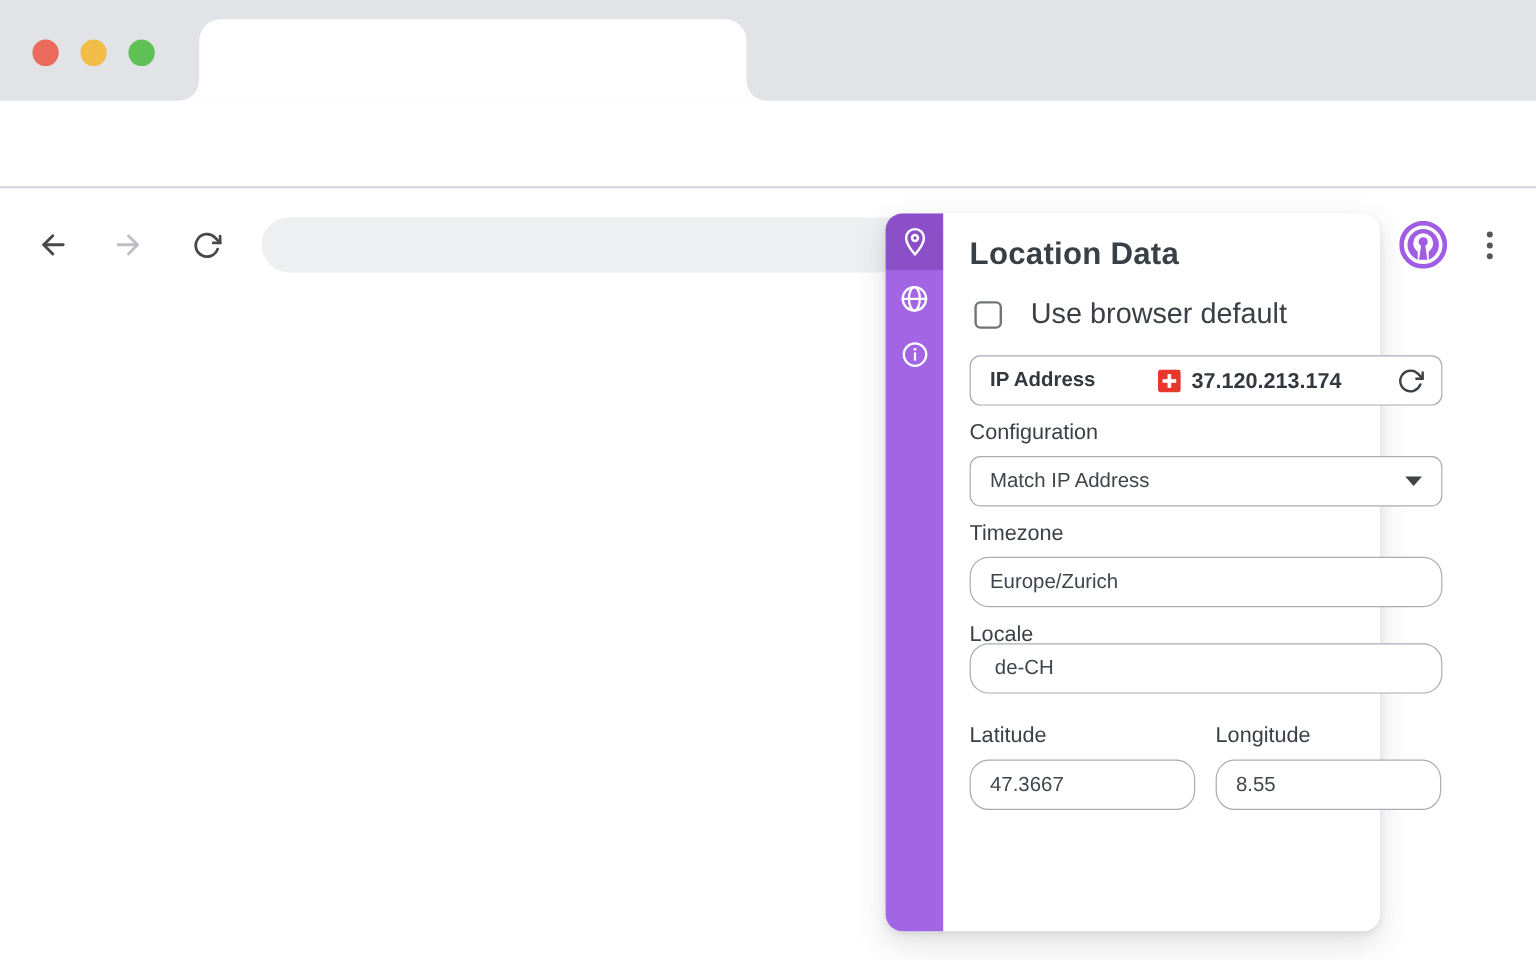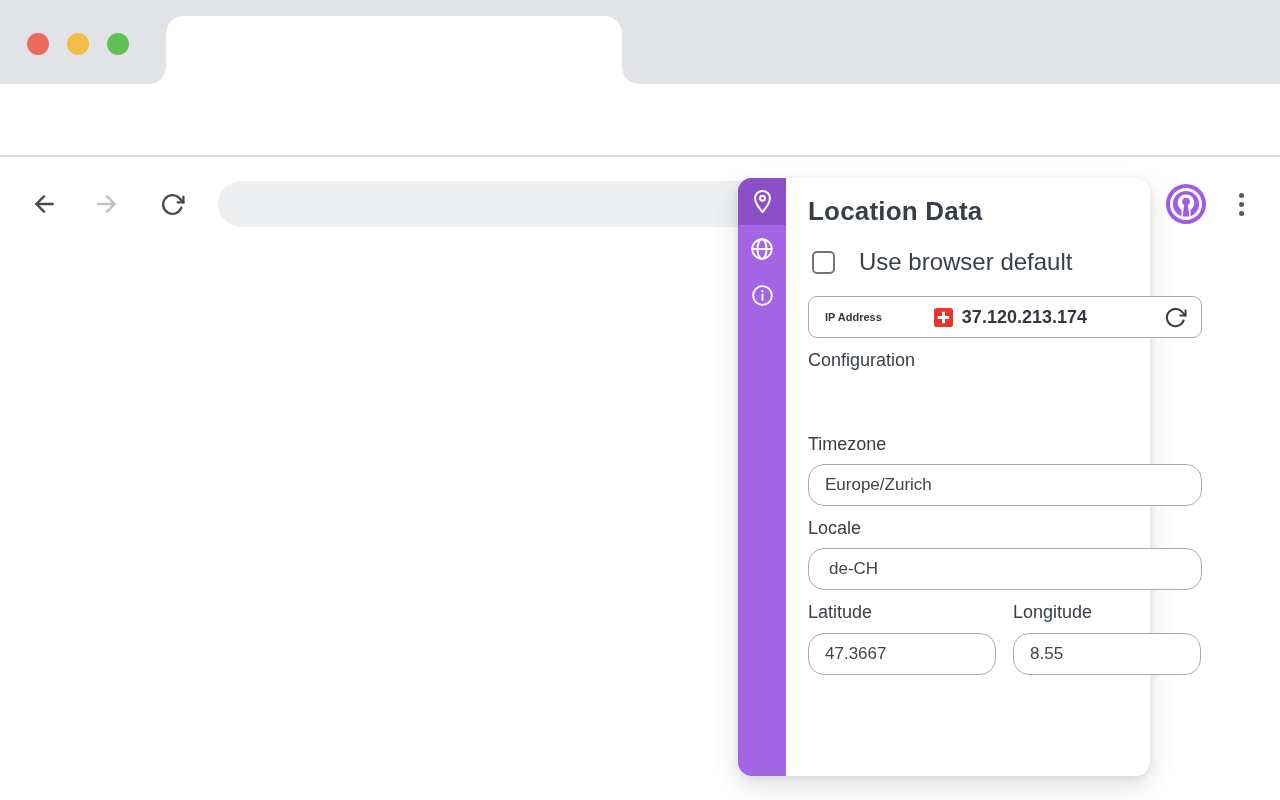--- a/index.html
+++ b/index.html
@@ -71,21 +71,21 @@
     cursor:pointer;box-sizing:border-box;
   }
   .checkbox-label{font-size:24px;color:#3a4046;}
 
   .field-box{
     position:absolute;left:22px;width:394px;height:42px;box-sizing:border-box;
     border:1.5px solid #a9acb1;border-radius:9px;background:#fff;
     display:flex;align-items:center;
   }
   .ip-box{top:118px;padding:0 14px 0 16px;}
-  .ip-label{font-size:11px;font-weight:700;color:#33383e;}
+  .ip-label{font-size:17px;font-weight:700;color:#33383e;}
   .flag{width:19px;height:19px;margin-left:52px;flex:0 0 auto;}
   .ip-value{font-size:18px;color:#33383e;margin-left:9px;flex:1;font-weight:bold;}
   .ip-refresh{background:none;border:none;padding:0;cursor:pointer;color:#3c4045;width:24px;height:24px;display:flex;align-items:center;justify-content:center;}
 
   .field-label{position:absolute;left:22px;font-size:18px;color:#3a4046;}
   .lbl-config{top:172px;}
   .lbl-timezone{top:256px;}
   .lbl-locale{top:340px;}
   .lbl-lat{top:424px;left:22px;}
   .lbl-lon{top:424px;left:227px;}
@@ -94,21 +94,21 @@
   .select-value{font-size:17px;color:#3f454b;}
   .caret{width:0;height:0;border-left:7px solid transparent;border-right:7px solid transparent;border-top:8px solid #3f4347;}
 
   .text-input{
     position:absolute;left:22px;width:394px;height:42px;box-sizing:border-box;
     border:1.5px solid #a9acb1;border-radius:16px;background:#fff;
     font-family:"Liberation Sans","DejaVu Sans",sans-serif;font-size:17px;color:#3f454b;
     padding:0 16px;outline:none;
   }
   .in-timezone{top:286px;}
-  .in-locale{top:370px;padding-left:20px;}
+  .in-locale{top:358px;padding-left:20px;}
   .in-lat{top:455px;width:188px;}
   .in-lon{top:455px;left:227px;width:188px;}
 </style>
 </head>
 <body>
 
 <div class="topbar">
   <div class="traffic">
     <span class="light red"></span>
     <span class="light yellow"></span>
@@ -203,20 +203,24 @@
       <span class="ip-value">37.120.213.174</span>
       <button class="ip-refresh">
         <svg width="23" height="23" viewBox="0 0 24 24" fill="none" stroke="currentColor" stroke-width="2.1" stroke-linecap="round" stroke-linejoin="round">
           <polyline points="22.5 4.5 22.5 10 17 10"></polyline>
           <path d="M20.49 15a9 9 0 1 1-2.12-9.36L22.5 10"></path>
         </svg>
       </button>
     </div>
 
     <div class="field-label lbl-config">Configuration</div>
+    <div class="field-box select-box">
+      <span class="select-value">Match IP Address</span>
+      <span class="caret"></span>
+    </div>
 
     <div class="field-label lbl-timezone">Timezone</div>
     <input class="text-input in-timezone" type="text" value="Europe/Zurich" style="">
 
     <div class="field-label lbl-locale">Locale</div>
     <input class="text-input in-locale" type="text" value="de-CH" style="">
 
     <div class="field-label lbl-lat">Latitude</div>
     <input class="text-input in-lat" type="text" value="47.3667" style="">
 

